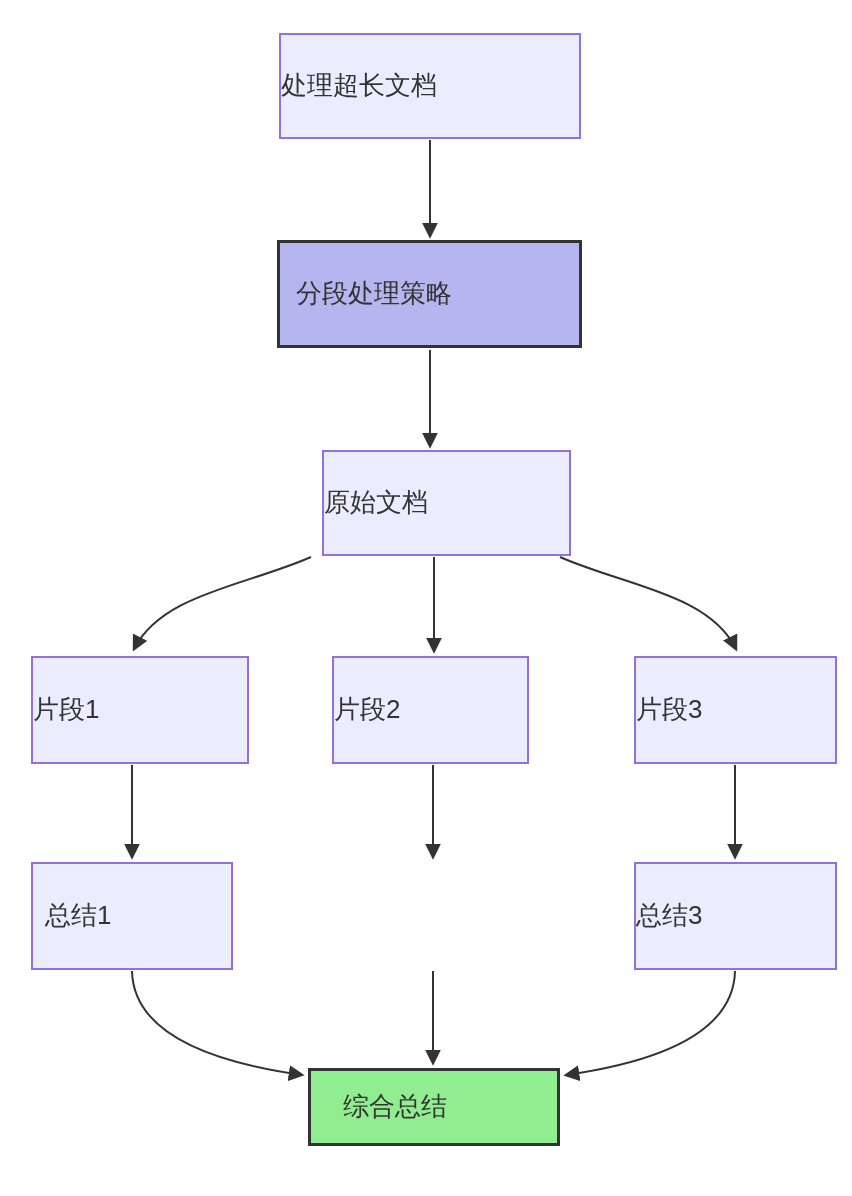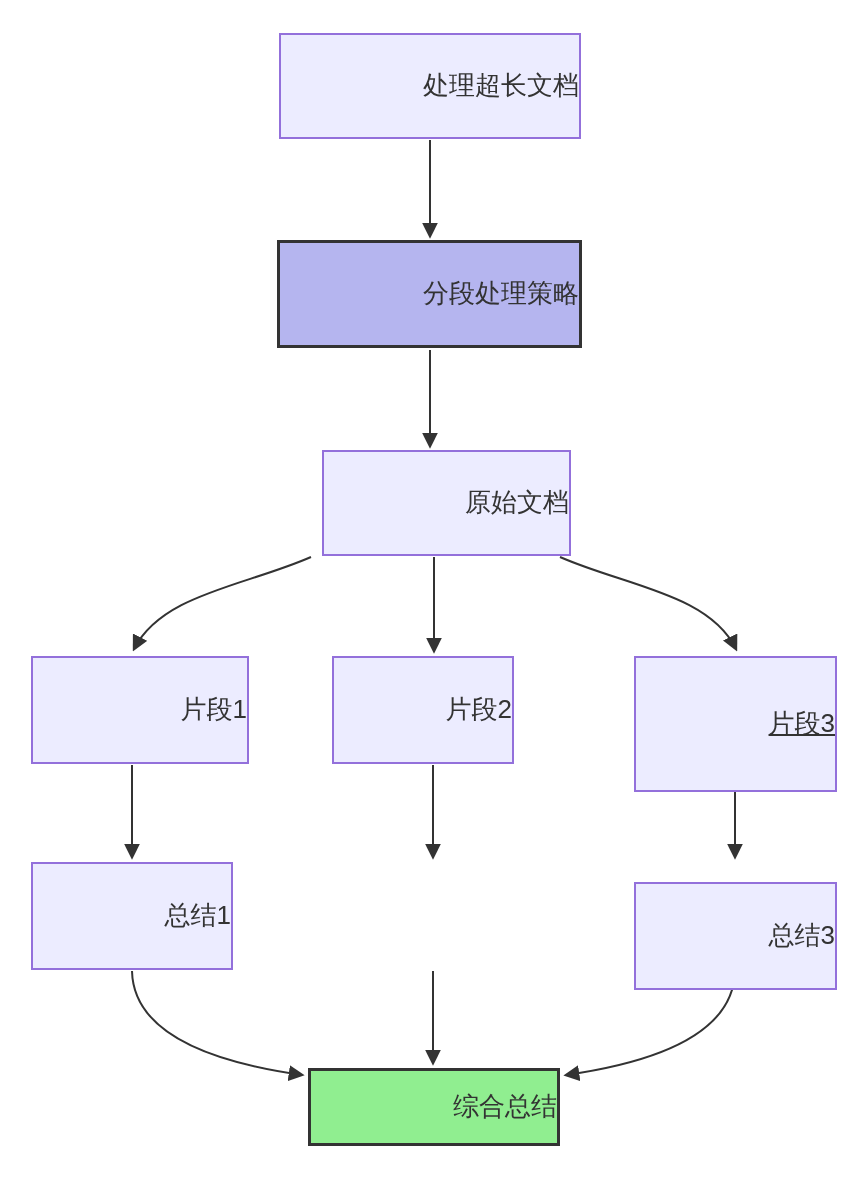--- a/index.html
+++ b/index.html
@@ -24,21 +24,21 @@
   .edges path.edge {
     fill: none;
     stroke: var(--edge-color, #333333);
     stroke-width: 2px;
   }
   .node {
     position: absolute;
     box-sizing: border-box;
     display: flex;
     align-items: center;
-    justify-content: flex-end;
+    justify-content: flex-start;
     background: var(--node-fill, #ECECFF);
     border: 2px solid var(--node-border, #9370DB);
     color: var(--text-color, #333333);
     font-size: 26px;
     line-height: 1.2;
     text-align: center;
     white-space: nowrap;
   }
   .node--strategy {
     background: var(--highlight-purple-fill, #b5b5ef);
@@ -83,34 +83,34 @@
   </div>
 
   <div class="node" style="left:322px; top:450px; width:249px; height:106px;">
     <span>原始文档</span>
   </div>
 
   <div class="node" style="left:31px; top:656px; width:218px; height:108px;">
     <span>片段1</span>
   </div>
 
-  <div class="node" style="left:332px; top:656px; width:182px; height:108px;">
+  <div class="node" style="left:332px; top:656px; width:197px; height:108px;">
     <span>片段2</span>
   </div>
 
-  <div class="node" style="left:634px; top:656px; width:203px; height:136px;text-decoration:underline;">
+  <div class="node" style="left:634px; top:656px; width:203px; height:108px;">
     <span>片段3</span>
   </div>
 
   <div class="node" style="left:31px; top:862px; width:202px; height:108px;padding-left:12px;">
     <span>总结1</span>
   </div>
 
 
-  <div class="node" style="left:634px; top:862px; width:203px; height:108px;margin-top:20px;">
+  <div class="node" style="left:634px; top:862px; width:203px; height:108px;">
     <span>总结3</span>
   </div>
 
   <div class="node node--final" style="left:308px; top:1068px; width:252px; height:78px;padding-left:32px;">
     <span>综合总结</span>
   </div>
 
 </div>
 
 </body></html>

